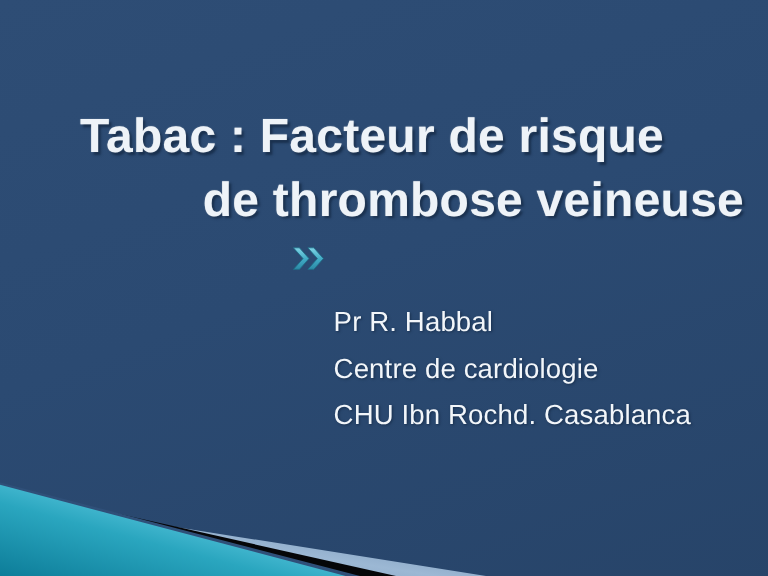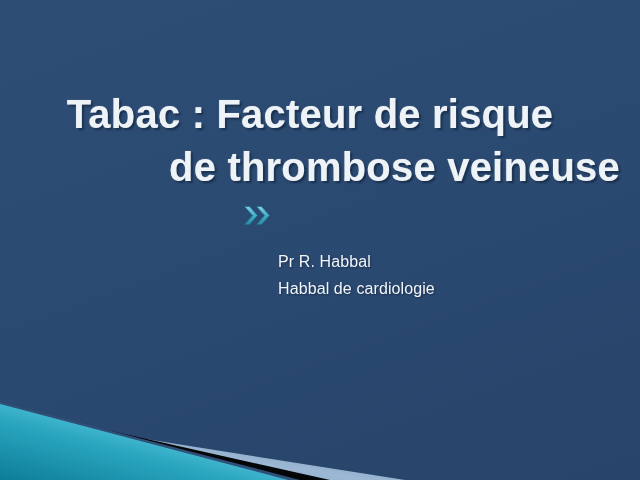--- a/index.html
+++ b/index.html
@@ -67,21 +67,21 @@
 
   
   .subtitle-block {
     position: absolute;
     left: 278px;
     top: 249px;
     width: 330px;
   }
   .subtitle-line {
     display: block;
-    font-size: 16px;
+    font-size: 23px;
     color: #f2f6fa;
     line-height: 1.68;
     letter-spacing: 0.1px;
     text-shadow: 1px 1px 2px rgba(10, 25, 48, 0.5);
     white-space: nowrap;
   }
 </style>
 </head>
 <body>
 
@@ -133,16 +133,17 @@
       </defs>
       <g transform="translate(0.5,1.5)">
         <polygon points="1,2 6,2 14,11 6,20 1,20 9,11" fill="url(#chevGrad)" stroke="#1f6d86" stroke-width="0.7"></polygon>
         <polygon points="13,2 18,2 26,11 18,20 13,20 21,11" fill="url(#chevGrad)" stroke="#1f6d86" stroke-width="0.7"></polygon>
       </g>
     </svg>
   </div>
 
   <div class="subtitle-block">
     <span class="subtitle-line">Pr R. Habbal</span>
-    <span class="subtitle-line">Habbal de cardiologie</span>
+    <span class="subtitle-line">Centre de cardiologie</span>
+    <span class="subtitle-line">CHU Ibn Rochd. Casablanca</span>
   </div>
 
 </div>
 
 </body></html>

